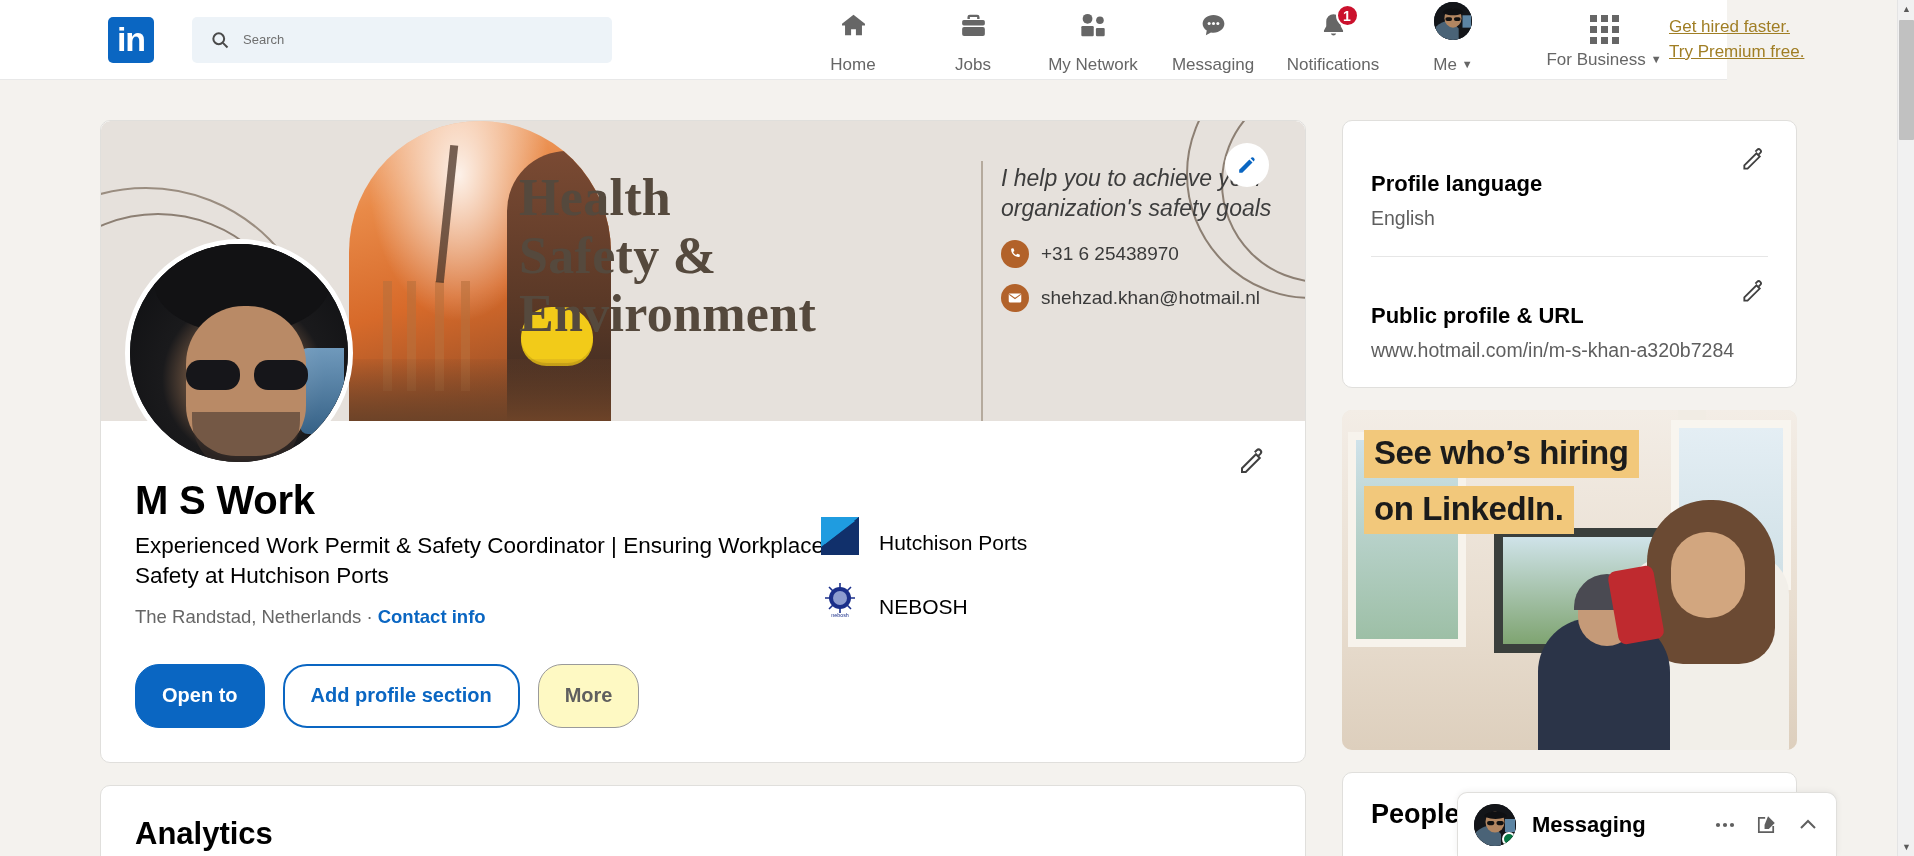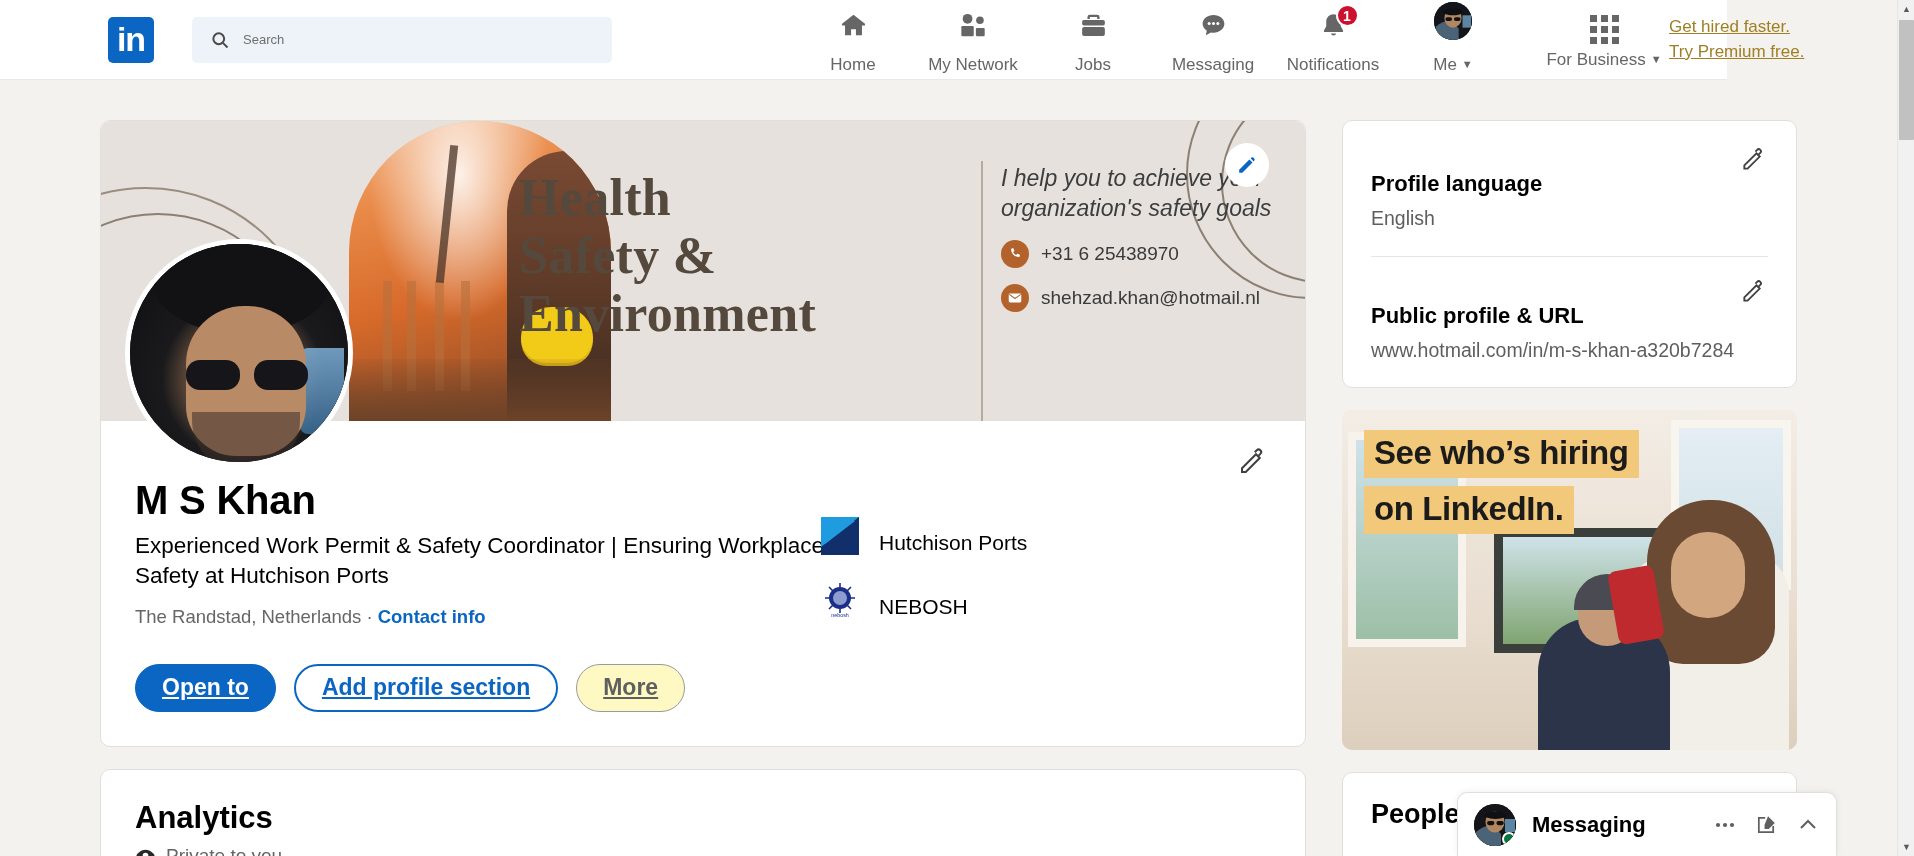--- a/index.html
+++ b/index.html
@@ -243,24 +243,24 @@
   #location-row { margin-top: 14px; font-size: 18.5px; color: #666; }
   #location-row a { color: #0a66c2; font-weight: 600; text-decoration: none; cursor: pointer;}
 
   #affiliations { position: absolute; right: 200px; top: 96px; width: 330px;}
   .affil { display:flex; align-items:flex-end; margin-bottom: 26px; padding-left: 46px; }
   .affil-logo { width: 38px; height: 38px; margin-right: 20px; flex:0 0 38px; }
   .affil-name { font-size: 21px; color: #000; font-weight: 400; }
 
   #actions { display: flex; gap: 18px; margin-top: 36px; }
   .btn {
-    height: 48px; border-radius: 24px;
+    height: 64px; border-radius: 24px;
     display: flex; align-items: center; justify-content: center;
-    font-size: 23px; font-weight: 600; cursor: pointer;
-    padding: 0 26px; white-space: nowrap; text-decoration: underline;
+    font-size: 20px; font-weight: 600; cursor: pointer;
+    padding: 0 26px; white-space: nowrap;
   }
   .btn-primary { background: #0a66c2; color: #fff; border: 1px solid #0a66c2; }
   .btn-outline-blue { background: #fff; color: #0a66c2; border: 2px solid #0a66c2; text-align: center; }
   .btn-outline-grey { background: #fef9c3; color: #5f5f5f; border: 1.5px solid #9a9a9a; }
 
   
   #analytics-card { margin-top: 22px; padding: 30px 34px; height: 200px;}
   #analytics-title { font-size: 31px; font-weight: 600; color: #000; }
   #analytics-sub { display:flex; align-items:center; margin-top: 9px; font-size: 19px; color: #666; }
   #analytics-sub .eye { margin-right: 10px; display:flex; }
@@ -358,39 +358,39 @@
       <span class="nicon">
         <svg viewBox="0 0 24 24" width="29" height="29" fill="#666">
             <path d="M12 3 2.5 10.5V12H5v8h5v-5h4v5h5v-8h2.5v-1.5z"></path>
           </svg>
       </span>
       <span class="nlabel">Home</span>
     </div>
 
     <div class="navitem">
       <span class="nicon">
+        <svg viewBox="0 0 24 24" width="29" height="29" fill="#666">
+          <path d="M9 3h6a2 2 0 0 1 2 2v1.6h-2V5H9v1.6H7V5a2 2 0 0 1 2-2z"></path>
+          <rect x="2.6" y="7.4" width="18.8" height="4.6" rx="1.4"></rect>
+          <rect x="2.6" y="13.2" width="18.8" height="7.4" rx="1.6"></rect>
+        </svg>
+      </span>
+      <span class="nlabel">Jobs</span>
+    </div>
+
+    <div class="navitem">
+      <span class="nicon">
         <svg viewBox="0 0 26 24" width="31" height="29" fill="#666">
           <circle cx="8" cy="6.4" r="4.1"></circle>
             <circle cx="18.4" cy="7.6" r="3.2"></circle>
           <rect x="2.8" y="12.4" width="10.4" height="8.6" rx="1"></rect>
           <rect x="15" y="14" width="7.4" height="7" rx="1"></rect>
         </svg>
       </span>
       <span class="nlabel">My Network</span>
-    </div>
-
-    <div class="navitem">
-      <span class="nicon">
-        <svg viewBox="0 0 24 24" width="29" height="29" fill="#666">
-          <path d="M9 3h6a2 2 0 0 1 2 2v1.6h-2V5H9v1.6H7V5a2 2 0 0 1 2-2z"></path>
-          <rect x="2.6" y="7.4" width="18.8" height="4.6" rx="1.4"></rect>
-          <rect x="2.6" y="13.2" width="18.8" height="7.4" rx="1.6"></rect>
-        </svg>
-      </span>
-      <span class="nlabel">Jobs</span>
     </div>
 
     <div class="navitem">
       <span class="nicon">
         <svg viewBox="0 0 24 24" width="29" height="29" fill="#666">
           <path d="M12 3.4c-5 0-9 3.2-9 7.2 0 2.3 1.3 4.3 3.4 5.6l-.7 3.8 4.2-2.3c.7.1 1.4.2 2.1.2 5 0 9-3.2 9-7.3S17 3.4 12 3.4z"></path>
           <circle cx="8.4" cy="10.4" r="1.25" fill="#fff"></circle>
             <circle cx="12" cy="10.4" r="1.25" fill="#fff"></circle>
             <circle cx="15.6" cy="10.4" r="1.25" fill="#fff"></circle>
         </svg>
@@ -538,21 +538,21 @@
 
         <div id="identity-edit">
           <span>
             <svg viewBox="0 0 24 24" width="30" height="30" fill="none" stroke="#404040" stroke-width="1.6">
               <path d="M4 17 15.2 5.8l3 3L7 20H4z"></path>
                 <path d="M14.2 4.2l1.6-1.6a2 2 0 0 1 2.9 2.9l-1.6 1.6"></path>
             </svg>
           </span>
         </div>
 
-        <div id="name">M S Khan</div>
+        <div id="name">M S Work</div>
         <div id="headline">Experienced Work Permit &amp; Safety Coordinator | Ensuring Workplace Safety at Hutchison Ports</div>
         <div id="location-row">
           <span>The Randstad, Netherlands</span>
           <span>·</span>
           <a>Contact info</a>
         </div>
 
         <div id="affiliations">
           <div class="affil">
             <span class="affil-logo">

